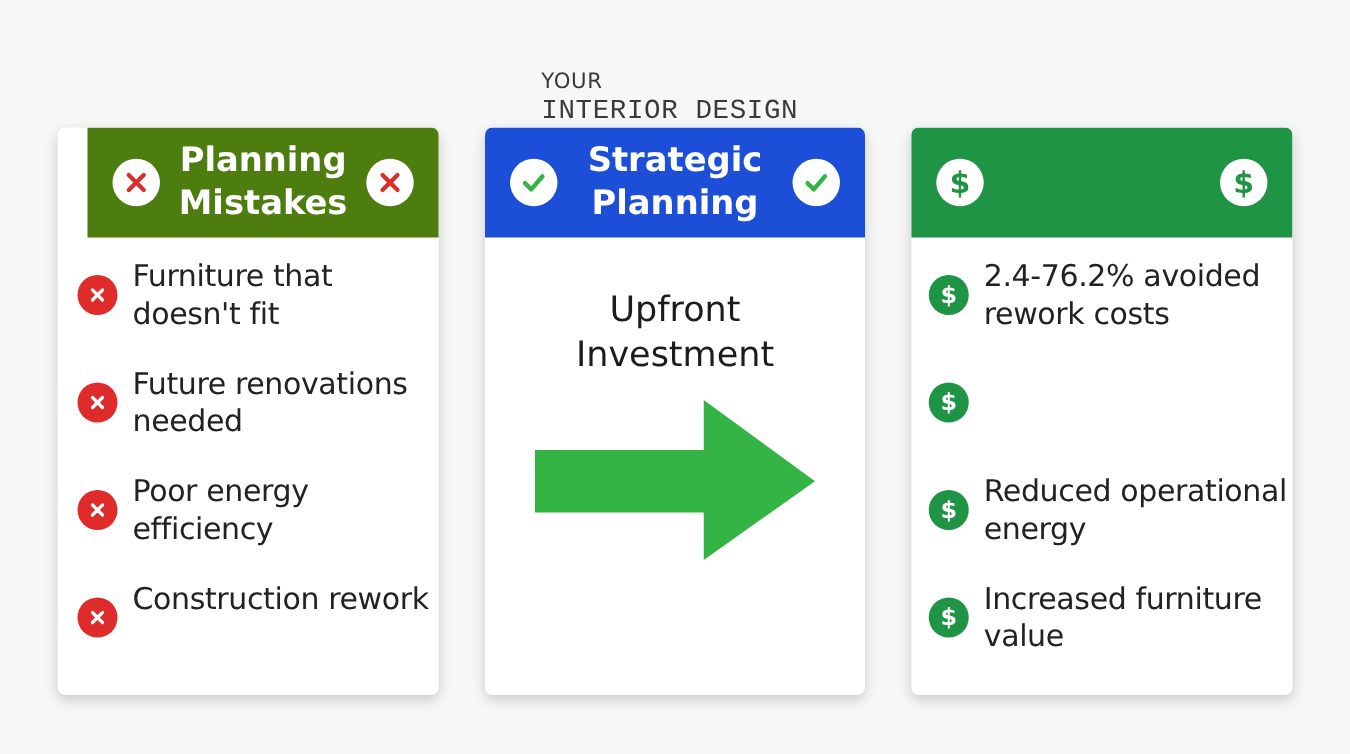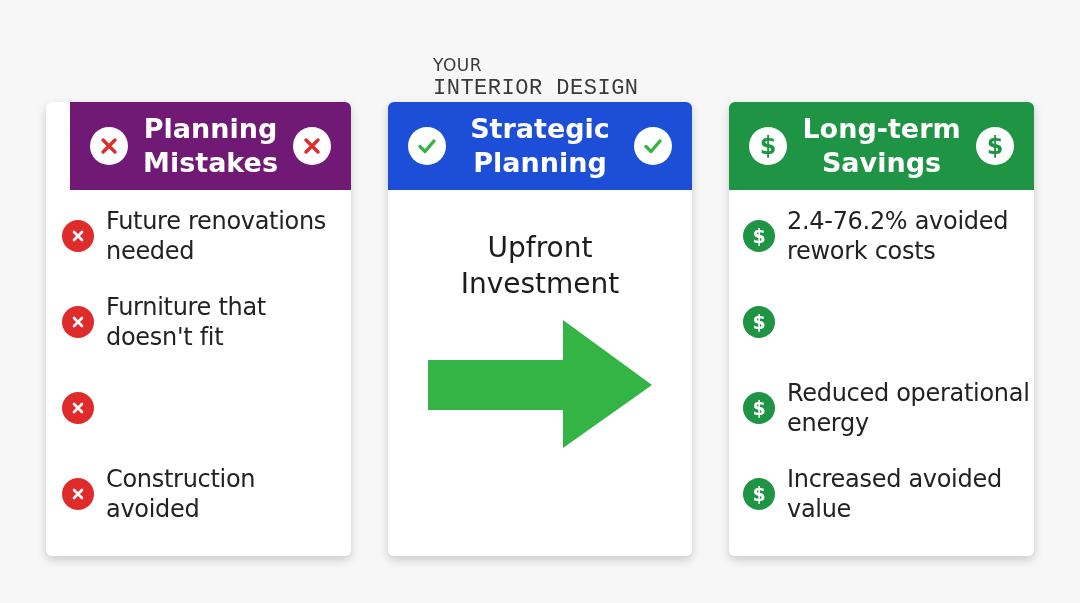--- a/index.html
+++ b/index.html
@@ -53,64 +53,65 @@
 </head>
 <body>
 
 <div class="brand">
   <div class="l1">YOUR</div>
   <div class="l2">INTERIOR DESIGN</div>
   <div class="l3">COACH</div>
 </div>
 
 <div class="card" style="left:46px; width:305px;">
-  <div class="card-head" style="background:#701a75;margin-left:24px;">
+  <div class="card-head" style="background:#4d7c0f;margin-left:24px;">
     <span class="hicon">
       <svg width="20" height="20" viewBox="0 0 20 20">
           <path d="M4 4L16 16M16 4L4 16" stroke="#e02b2b" stroke-width="3.4" stroke-linecap="round"></path>
         </svg>
     </span>
     <span class="title">Planning Mistakes</span>
     <span class="hicon">
       <svg width="20" height="20" viewBox="0 0 20 20">
           <path d="M4 4L16 16M16 4L4 16" stroke="#e02b2b" stroke-width="3.4" stroke-linecap="round"></path>
         </svg>
     </span>
   </div>
   <div class="list">
     <div class="item">
       <span class="bicon" style="background:#e02b2b;">
         <svg width="14" height="14" viewBox="0 0 14 14">
             <path d="M3 3L11 11M11 3L3 11" stroke="#fff" stroke-width="2.6" stroke-linecap="round"></path>
           </svg>
       </span>
+      <span class="item-text">Furniture that doesn't fit</span>
+    </div>
+    <div class="item">
+      <span class="bicon" style="background:#e02b2b;">
+        <svg width="14" height="14" viewBox="0 0 14 14">
+            <path d="M3 3L11 11M11 3L3 11" stroke="#fff" stroke-width="2.6" stroke-linecap="round"></path>
+          </svg>
+      </span>
       <span class="item-text">Future renovations needed</span>
     </div>
     <div class="item">
       <span class="bicon" style="background:#e02b2b;">
         <svg width="14" height="14" viewBox="0 0 14 14">
             <path d="M3 3L11 11M11 3L3 11" stroke="#fff" stroke-width="2.6" stroke-linecap="round"></path>
           </svg>
       </span>
-      <span class="item-text">Furniture that doesn't fit</span>
+      <span class="item-text">Poor energy efficiency</span>
     </div>
     <div class="item">
       <span class="bicon" style="background:#e02b2b;">
         <svg width="14" height="14" viewBox="0 0 14 14">
             <path d="M3 3L11 11M11 3L3 11" stroke="#fff" stroke-width="2.6" stroke-linecap="round"></path>
           </svg>
       </span>
-    </div>
-    <div class="item">
-      <span class="bicon" style="background:#e02b2b;">
-        <svg width="14" height="14" viewBox="0 0 14 14">
-            <path d="M3 3L11 11M11 3L3 11" stroke="#fff" stroke-width="2.6" stroke-linecap="round"></path>
-          </svg>
-      </span>
-      <span class="item-text">Construction avoided</span>
+      <span class="item-text">Construction rework</span>
     </div>
   </div>
 </div>
 
 <div class="card" style="left:388px; width:304px;">
   <div class="card-head" style="background:#1d4ed8;">
     <span class="hicon">
       <svg width="22" height="22" viewBox="0 0 22 22">
           <path d="M4 11.5L9 16.5L18 6" stroke="#34b444" stroke-width="3.4" fill="none" stroke-linecap="round" stroke-linejoin="round"></path>
         </svg>
@@ -126,21 +127,20 @@
   <svg class="arrow" width="226" height="130" viewBox="0 0 226 130">
     <polygon points="0,40 135,40 135,0 224,65 135,128 135,90 0,90" fill="#34b444"></polygon>
   </svg>
 </div>
 
 <div class="card" style="left:729px; width:305px;">
   <div class="card-head" style="background:#1e9444;">
     <span class="hicon">
       <span style="color:#1e9444; font-weight:bold; font-size:24px; font-family:'DejaVu Sans',sans-serif;">$</span>
     </span>
-    <span class="title">Long-term Savings</span>
     <span class="hicon">
       <span style="color:#1e9444; font-weight:bold; font-size:24px; font-family:'DejaVu Sans',sans-serif;">$</span>
     </span>
   </div>
   <div class="list" style="padding-left:14px;">
     <div class="item">
       <span class="bicon" style="background:#1e9444;">
         <span style="color:#fff; font-weight:bold; font-size:19px; font-family:'DejaVu Sans',sans-serif;">$</span>
       </span>
       <span class="item-text">2.4-76.2% avoided rework costs</span>
@@ -153,16 +153,16 @@
     <div class="item">
       <span class="bicon" style="background:#1e9444;">
         <span style="color:#fff; font-weight:bold; font-size:19px; font-family:'DejaVu Sans',sans-serif;">$</span>
       </span>
       <span class="item-text">Reduced operational energy</span>
     </div>
     <div class="item">
       <span class="bicon" style="background:#1e9444;">
         <span style="color:#fff; font-weight:bold; font-size:19px; font-family:'DejaVu Sans',sans-serif;">$</span>
       </span>
-      <span class="item-text">Increased avoided value</span>
+      <span class="item-text">Increased furniture value</span>
     </div>
   </div>
 </div>
 
 </body></html>

